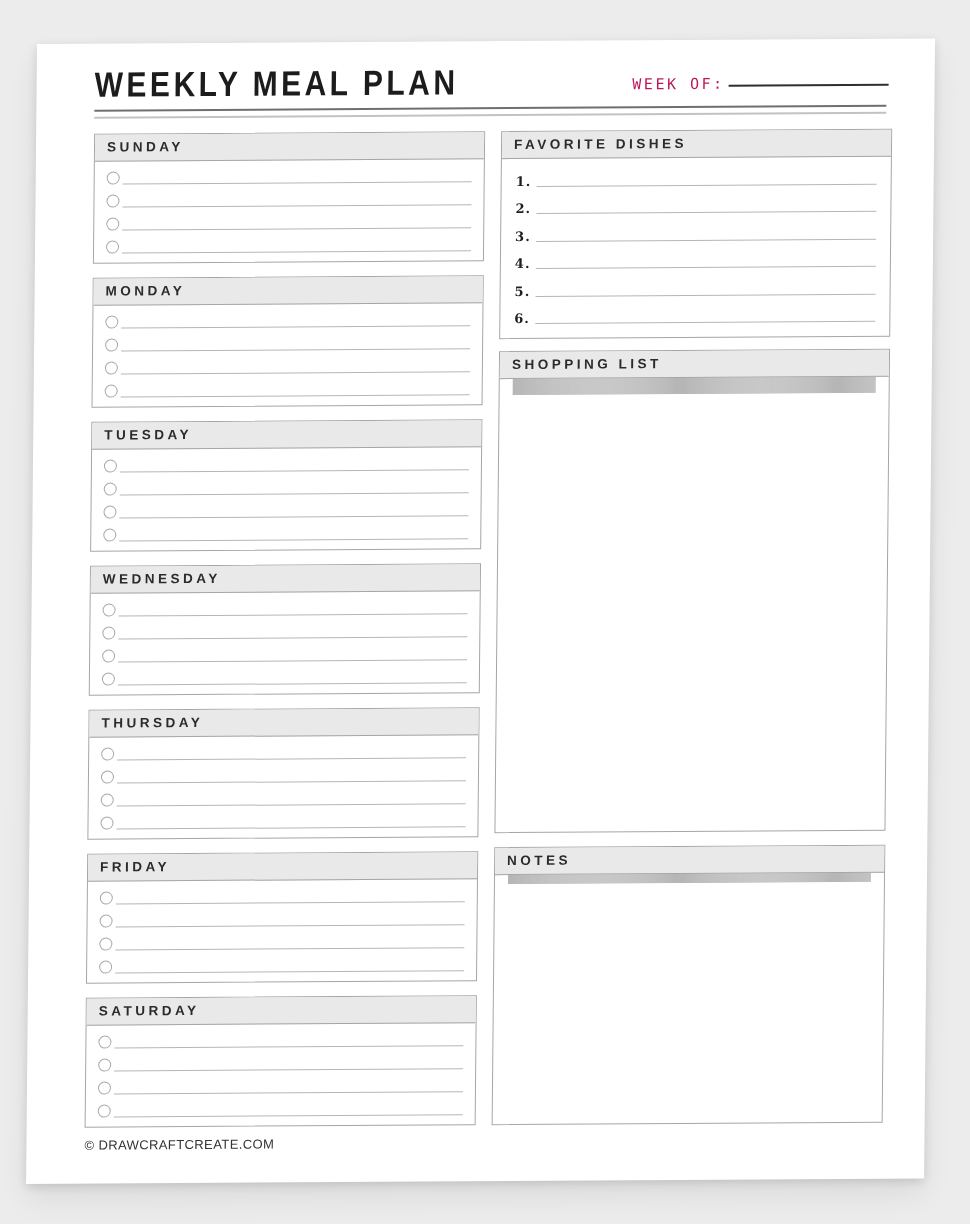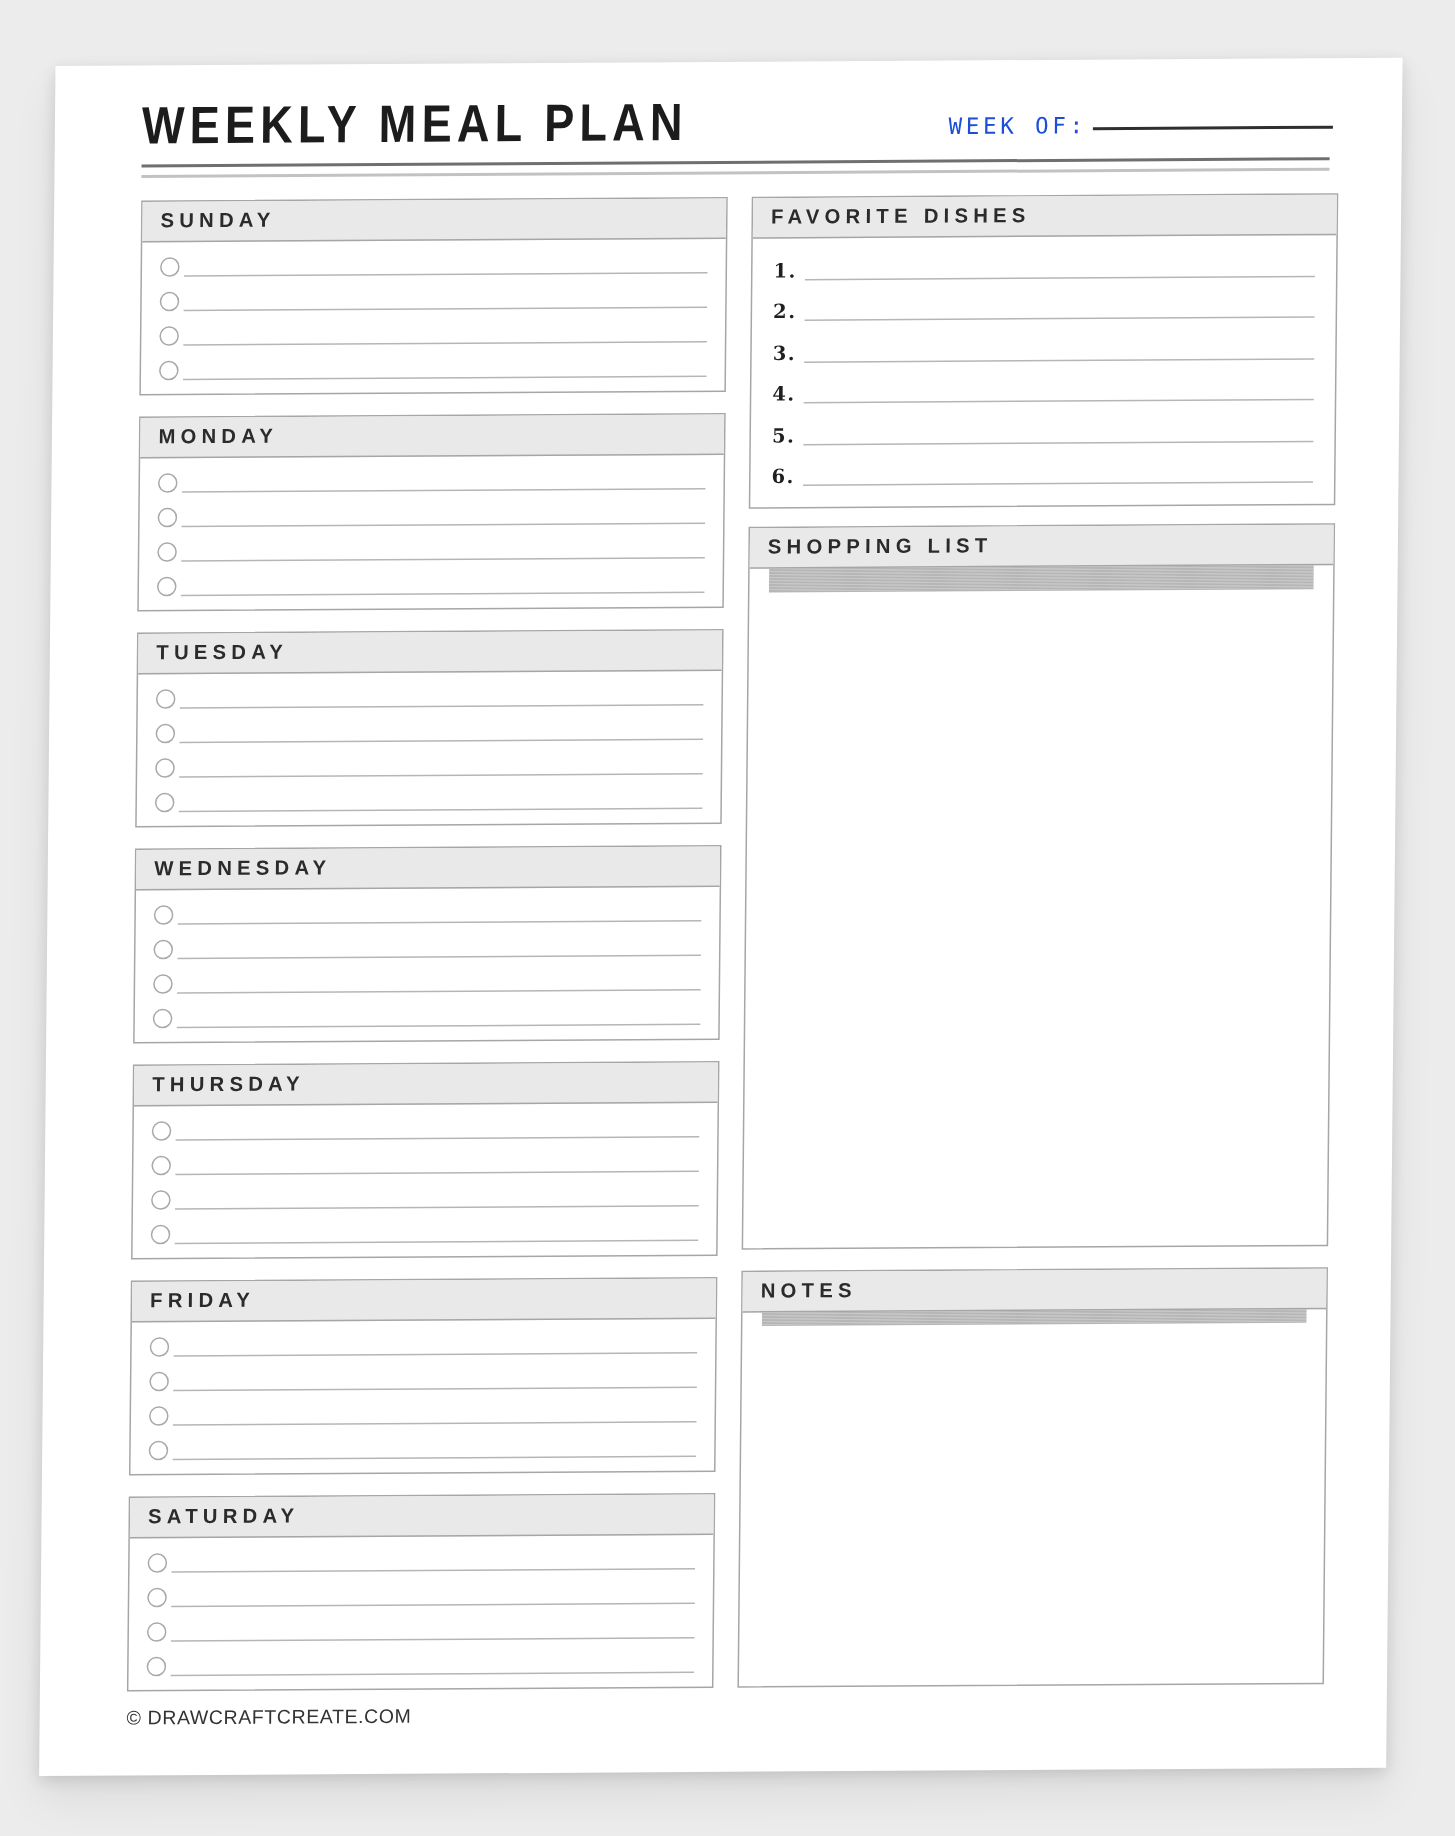--- a/index.html
+++ b/index.html
@@ -23,21 +23,21 @@
   h1.title{
     margin:0;font-size:35px;line-height:38px;font-weight:bold;
     letter-spacing:4px;color:#1c1c1c;white-space:nowrap;
     transform:scaleX(0.86);transform-origin:0 100%;
   }
   .weekof{
     display:flex;align-items:baseline;margin-bottom:7px;
   }
   .weekof-label{
     font-family:"DejaVu Sans Mono", monospace;
-    font-size:15px;color:#1d4ed8;letter-spacing:2.5px;white-space:nowrap;
+    font-size:15px;color:#be185d;letter-spacing:2.5px;white-space:nowrap;
   }
   .weekof-line{
     display:inline-block;width:160px;height:2px;background:#2f2f2f;
     margin-left:4px;transform:translateY(-2px);
   }
   .rule-dark{position:absolute;left:58px;top:66px;width:792px;height:2px;background:#6f6f6f;}
   .rule-light{position:absolute;left:58px;top:73px;width:792px;height:2px;background:#c2c2c2;}
   .columns{
     position:absolute;left:58px;top:90px;width:798px;height:994px;
     display:flex;gap:16px;

